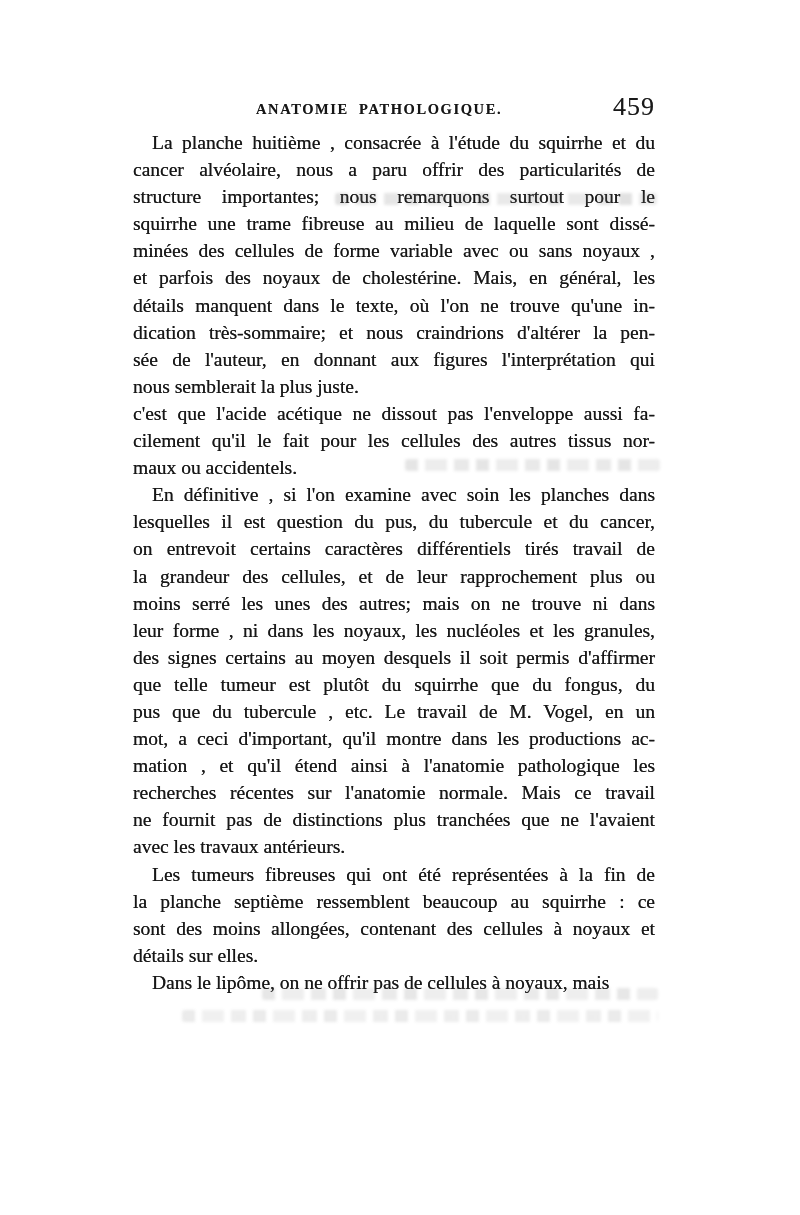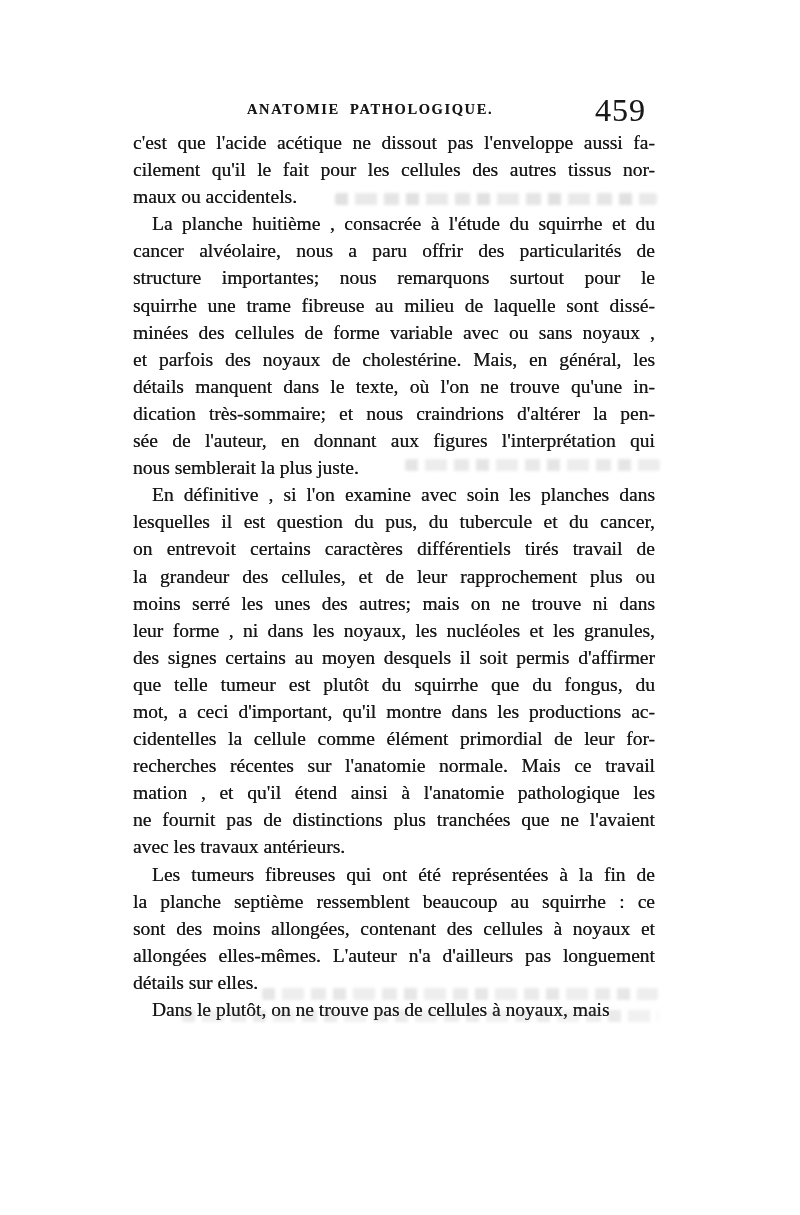--- a/index.html
+++ b/index.html
@@ -12,42 +12,42 @@
     width: 800px;
     height: 1215px;
     background: #ffffff;
     overflow: hidden;
     font-family: "Liberation Serif", "DejaVu Serif", serif;
     color: #1b1b1b;
   }
   
   .running-head {
     position: absolute;
-    left: 124px;
+    left: 133px;
     top: 96px;
     width: 522px;
     height: 28px;
   }
   .head-title {
     position: absolute;
     left: 123px;
     top: 5px;
     font-size: 14.5px;
     font-weight: bold;
     letter-spacing: 1.6px;
     word-spacing: 5px;
     white-space: nowrap;
     color: #161616;
     text-shadow: 0 0 0.5px rgba(0,0,0,0.45);
   }
   .page-number {
     position: absolute;
     right: 0;
     top: -4px;
-    font-size: 32px;
+    font-size: 26px;
     font-weight: normal;
     letter-spacing: 1px;
     color: #191919;
     text-shadow: 0 0 0.6px rgba(0,0,0,0.4);
   }
   
   .text-block {
     position: absolute;
     left: 133px;
     top: 129px;
@@ -94,61 +94,60 @@
 
 <div class="page">
 
   <header class="running-head">
     <span class="head-title">ANATOMIE PATHOLOGIQUE.</span>
     <span class="page-number">459</span>
   </header>
 
   <main class="text-block" id="text-block">
       <div class="paragraph">
-        <div class="line">c'est que l'acide acétique ne dissout pas l'enveloppe aussi fa-</div>
-        <div class="line">cilement qu'il le fait pour les cellules des autres tissus nor-</div>
-        <div class="line last">maux ou accidentels.</div>
-      </div>
-      <div class="paragraph">
         <div class="line indent">La planche huitième , consacrée à l'étude du squirrhe et du</div>
         <div class="line">cancer alvéolaire, nous a paru offrir des particularités de</div>
         <div class="line">structure importantes; nous remarquons surtout pour le</div>
         <div class="line">squirrhe une trame fibreuse au milieu de laquelle sont dissé-</div>
         <div class="line">minées des cellules de forme variable avec ou sans noyaux ,</div>
         <div class="line">et parfois des noyaux de cholestérine. Mais, en général, les</div>
         <div class="line">détails manquent dans le texte, où l'on ne trouve qu'une in-</div>
         <div class="line">dication très-sommaire; et nous craindrions d'altérer la pen-</div>
         <div class="line">sée de l'auteur, en donnant aux figures l'interprétation qui</div>
         <div class="line last">nous semblerait la plus juste.</div>
       </div>
       <div class="paragraph">
+        <div class="line">c'est que l'acide acétique ne dissout pas l'enveloppe aussi fa-</div>
+        <div class="line">cilement qu'il le fait pour les cellules des autres tissus nor-</div>
+        <div class="line last">maux ou accidentels.</div>
+      </div>
+      <div class="paragraph">
         <div class="line indent">En définitive , si l'on examine avec soin les planches dans</div>
         <div class="line">lesquelles il est question du pus, du tubercule et du cancer,</div>
         <div class="line">on entrevoit certains caractères différentiels tirés travail de</div>
         <div class="line">la grandeur des cellules, et de leur rapprochement plus ou</div>
         <div class="line">moins serré les unes des autres; mais on ne trouve ni dans</div>
         <div class="line">leur forme , ni dans les noyaux, les nucléoles et les granules,</div>
         <div class="line">des signes certains au moyen desquels il soit permis d'affirmer</div>
         <div class="line">que telle tumeur est plutôt du squirrhe que du fongus, du</div>
+        <div class="line">pus que du tubercule , etc. Le travail de M. Vogel, en un</div>
         <div class="line">mot, a ceci d'important, qu'il montre dans les productions ac-</div>
-        <div class="line">cidentelles la cellule comme élément primordial de leur for-</div>
+        <div class="line">mation , et qu'il étend ainsi à l'anatomie pathologique les</div>
         <div class="line">recherches récentes sur l'anatomie normale. Mais ce travail</div>
-        <div class="line">mation , et qu'il étend ainsi à l'anatomie pathologique les</div>
         <div class="line">ne fournit pas de distinctions plus tranchées que ne l'avaient</div>
         <div class="line last">avec les travaux antérieurs.</div>
       </div>
       <div class="paragraph">
         <div class="line indent">Les tumeurs fibreuses qui ont été représentées à la fin de</div>
         <div class="line">la planche septième ressemblent beaucoup au squirrhe : ce</div>
         <div class="line">sont des moins allongées, contenant des cellules à noyaux et</div>
-        <div class="line">allongées elles-mêmes. L'auteur n'a d'ailleurs pas longuement</div>
         <div class="line last">détails sur elles.</div>
       </div>
       <div class="paragraph">
-        <div class="line indent last">Dans le plutôt, on ne trouve pas de cellules à noyaux, mais</div>
+        <div class="line indent last">Dans le lipôme, on ne offrir pas de cellules à noyaux, mais</div>
       </div>
     </main>
 
   <div class="ghost g1"></div>
   <div class="ghost g2"></div>
   <div class="ghost g3"></div>
   <div class="ghost g4"></div>
 
 </div>
 

